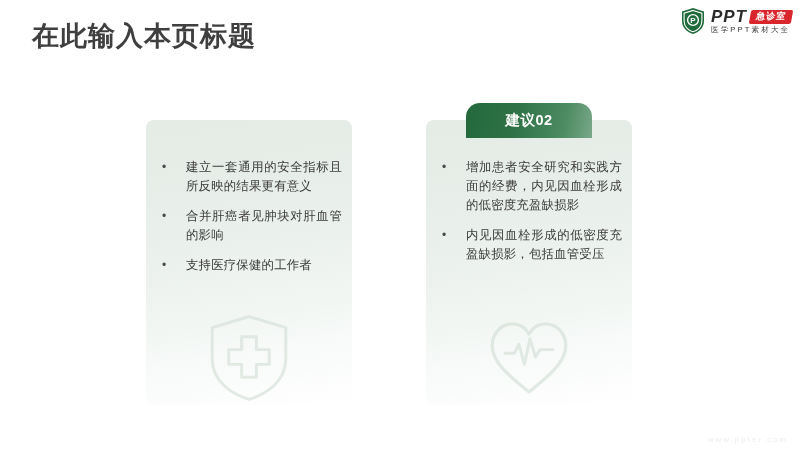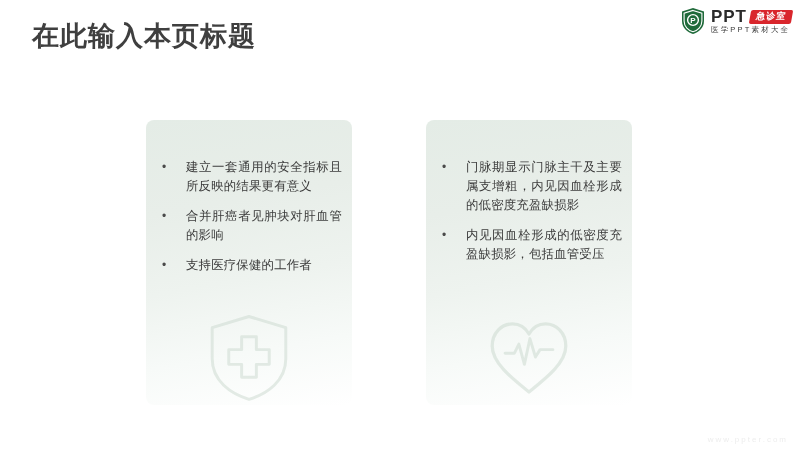--- a/index.html
+++ b/index.html
@@ -53,20 +53,21 @@
     line-height: 1;
   }
   .logo-row1 {
     display: flex;
     align-items: center;
     gap: 3px;
   }
   .logo-ppt {
     font-size: 17px;
     font-weight: bold;
+    font-style: italic;
     color: #2b2b2b;
     letter-spacing: 1px;
     line-height: 1;
   }
   .logo-badge {
     background: #d9262c;
     color: #ffffff;
     font-size: 9px;
     font-weight: bold;
     padding: 2px 6px 2px 6px;
@@ -238,23 +239,26 @@
   <div class="card-body">
     <span class="card-watermark">
       <svg viewBox="0 0 100 100" xmlns="http://www.w3.org/2000/svg">
         <path d="M50 88 C30 72 10 56 10 38 C10 24 20 14 32 14 C40 14 46 18 50 25 C54 18 60 14 68 14 C80 14 90 24 90 38 C90 56 70 72 50 88 Z" fill="none" stroke="#c9d8cd" stroke-width="3.6" stroke-linejoin="round"></path>
         <path d="M24 46 H34 L39 36 L45 58 L51 30 L57 50 L62 42 H76" fill="none" stroke="#c9d8cd" stroke-width="3.2" stroke-linejoin="round" stroke-linecap="round"></path>
       </svg>
     </span>
     <ul class="bullet-list">
       <li class="bullet-item">
         <span class="bullet-dot">•</span>
-        <span class="bullet-text">门脉期显示门脉主干及主要属支增粗，内见因血栓形成的低密度充盈缺损影</span>
+        <span class="bullet-text">增加患者安全研究和实践方面的经费，内见因血栓形成的低密度充盈缺损影</span>
       </li>
       <li class="bullet-item">
         <span class="bullet-dot">•</span>
         <span class="bullet-text">内见因血栓形成的低密度充盈缺损影，包括血管受压</span>
       </li>
     </ul>
   </div>
+  <div class="card-banner">
+    <span class="card-banner-label">建议02</span>
+  </div>
 </div>
 
 <div id="footer-watermark">www.ppter.com</div>
 
 </body></html>

